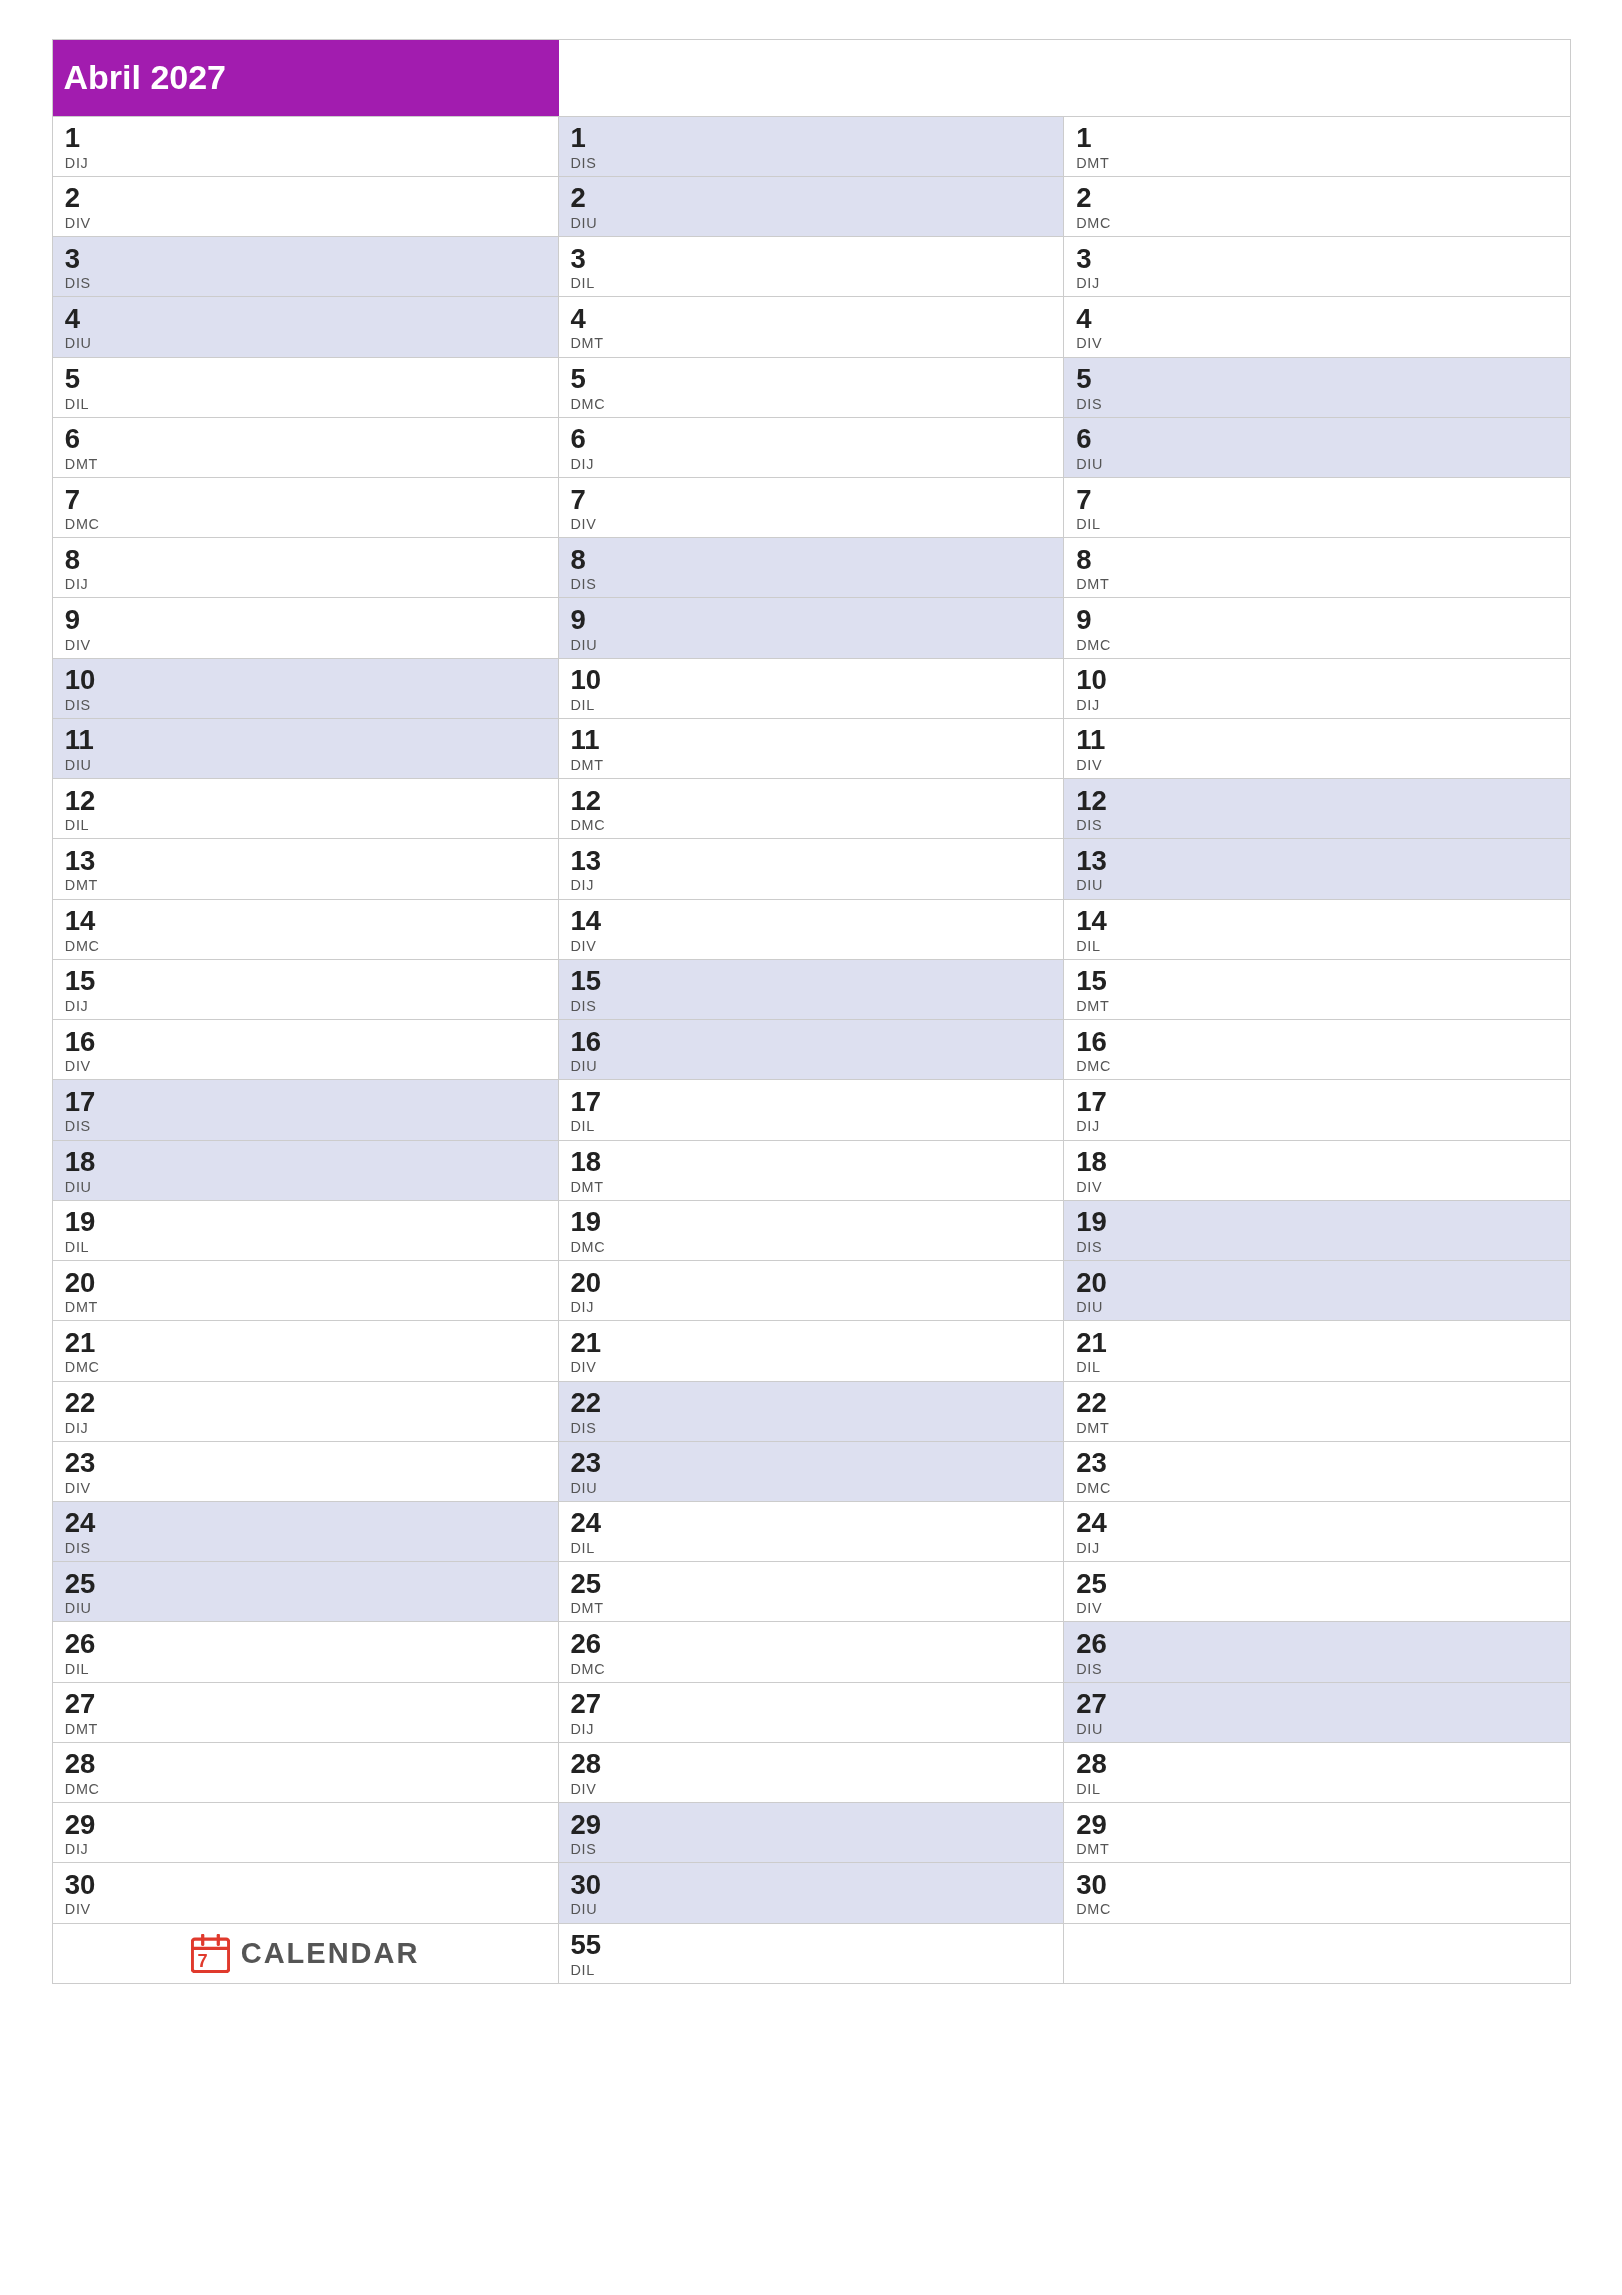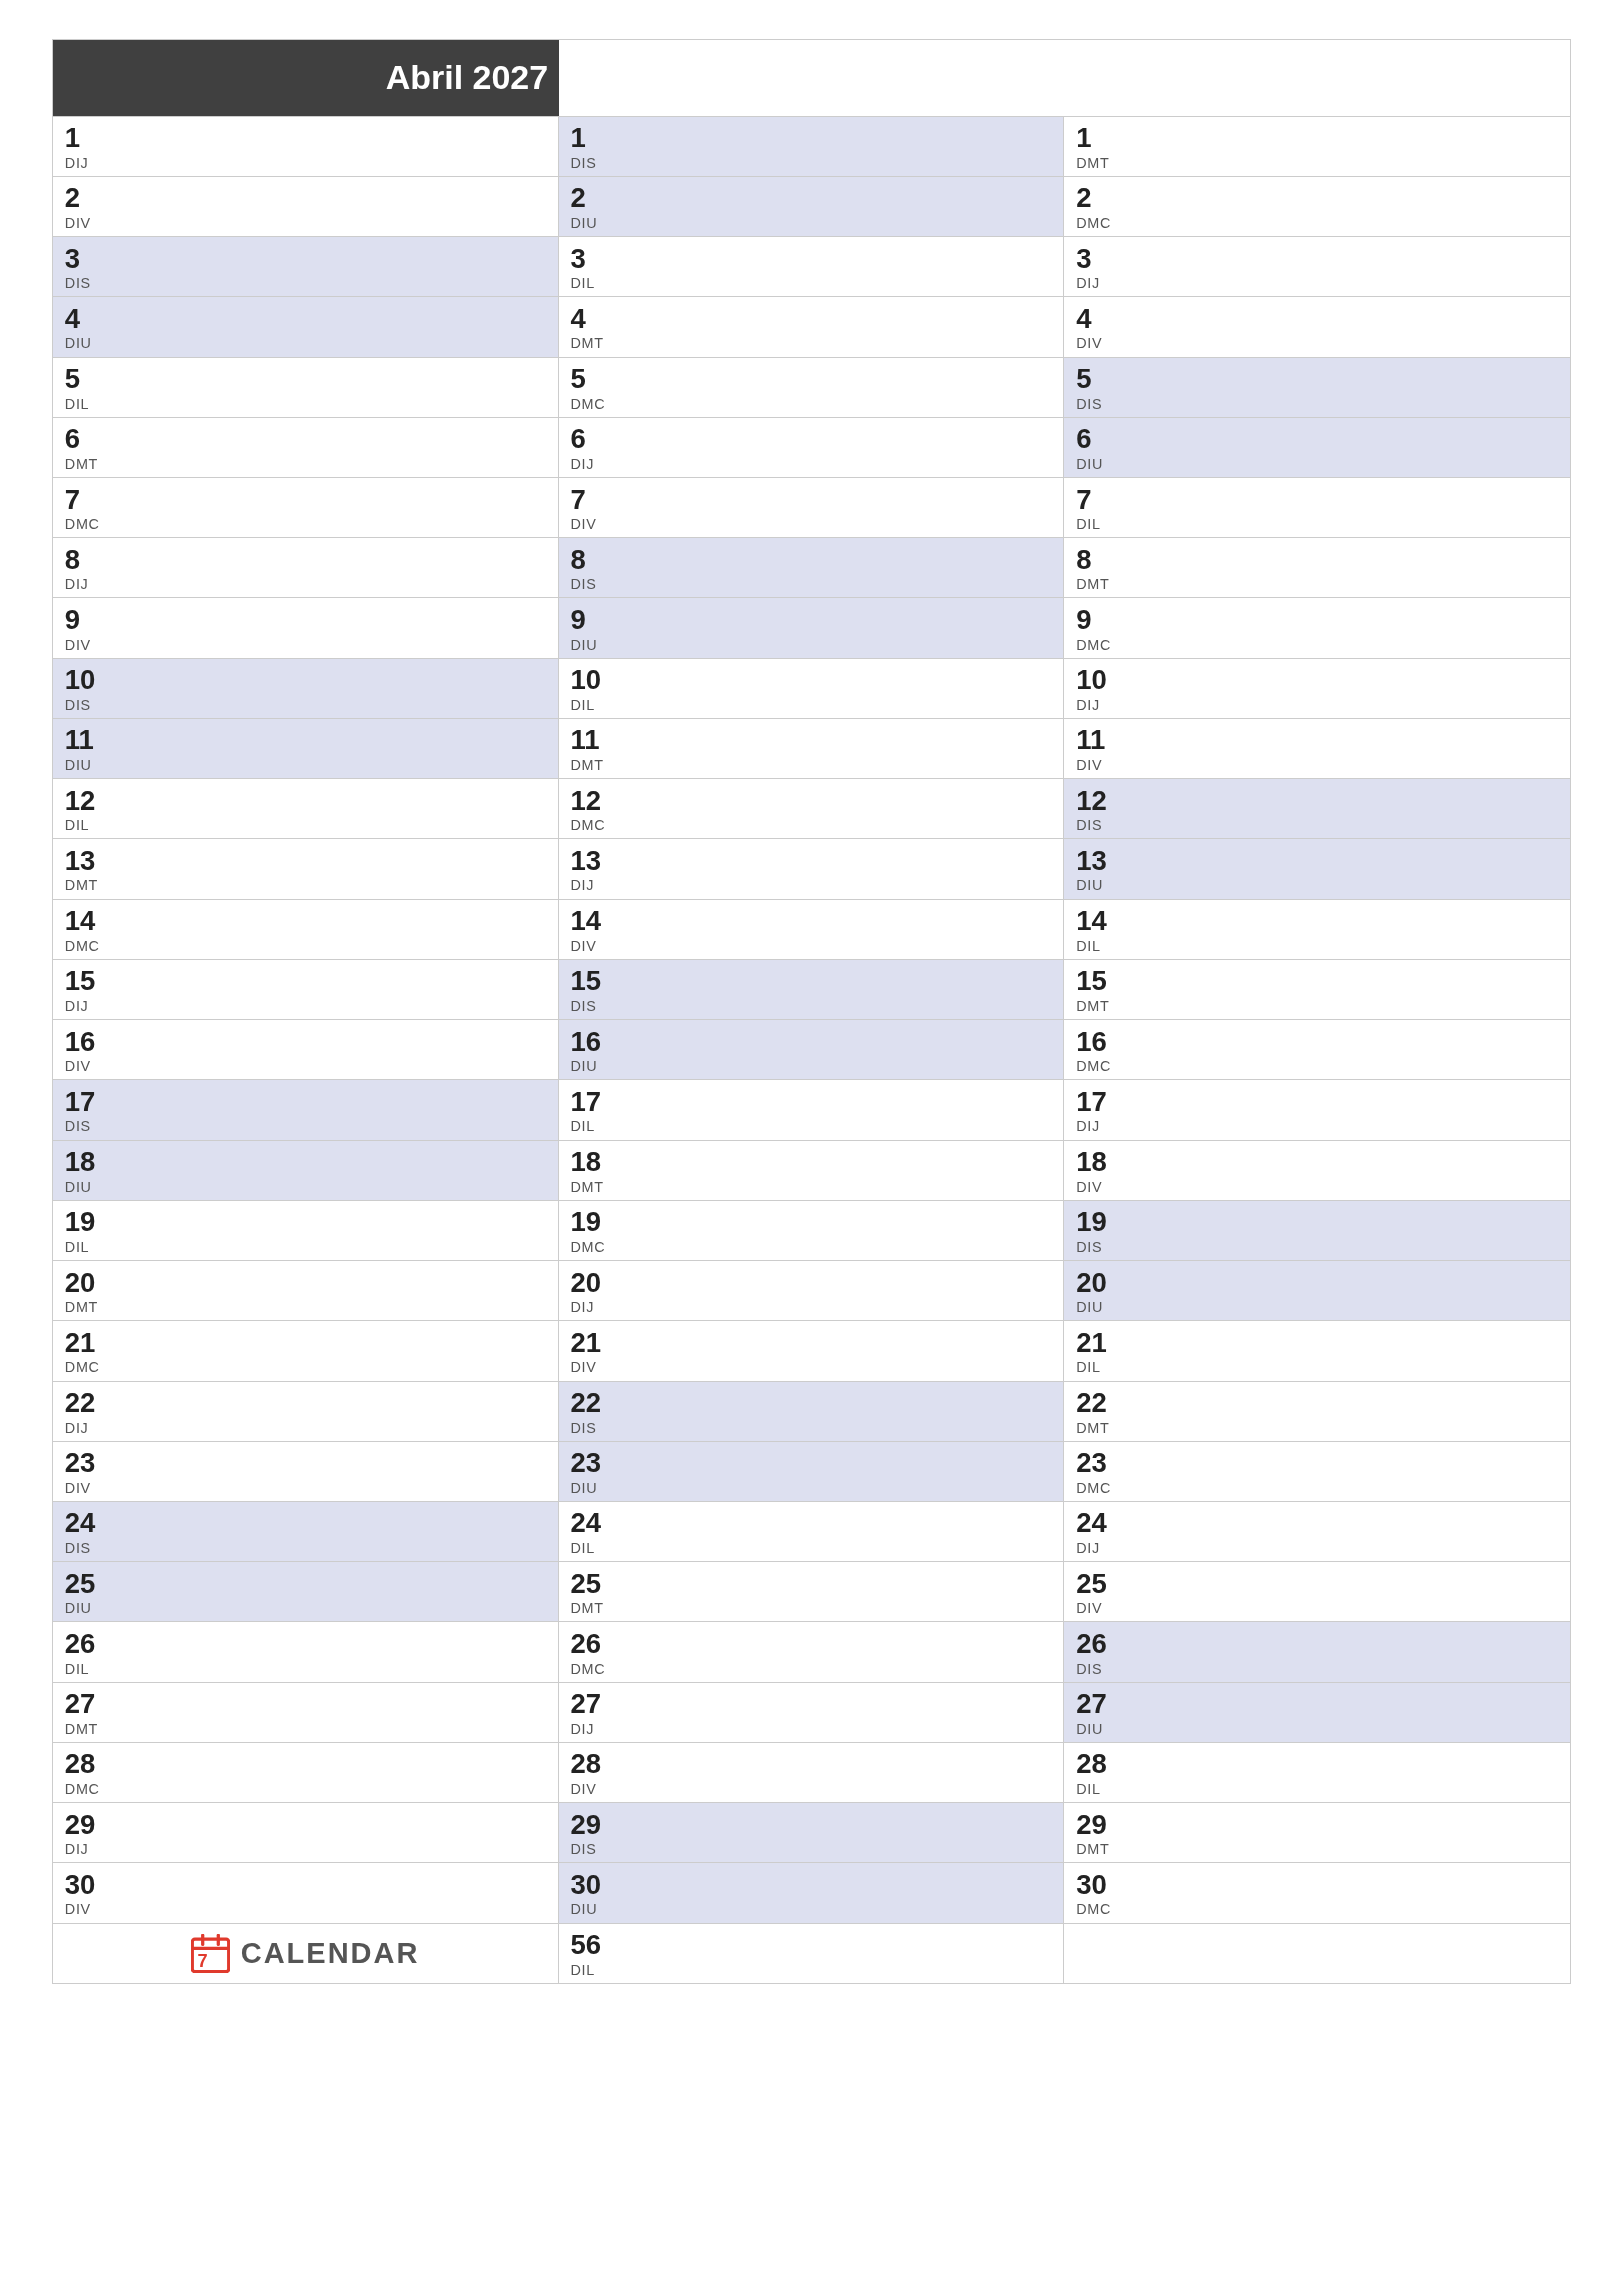--- a/index.html
+++ b/index.html
@@ -12,23 +12,23 @@
     }
     .calendar-container {
       width: 100%;
       border: 1.3px solid #ccc;
     }
     .header-row {
       display: grid;
       grid-template-columns: 1fr 1fr 1fr;
     }
     .month-header {
-      background: #404040;
+      background: #a21caf;
       color: #fff;
-      text-align: right;
+      text-align: left;
       font-size: 34px;
       font-weight: bold;
       padding: 18.3px 10.5px;
       border-right: 1.3px solid #4a5ab0;
     }
     .month-header:last-child {
       border-right: none;
     }
     .days-grid {
       display: grid;
@@ -471,19 +471,19 @@
       <rect x="2" y="8" width="56" height="50" rx="4" fill="none" stroke="#e03a2d" stroke-width="5"></rect>
       <line x1="2" y1="22" x2="58" y2="22" stroke="#e03a2d" stroke-width="5"></line>
       <line x1="18" y1="2" x2="18" y2="16" stroke="#e03a2d" stroke-width="5" stroke-linecap="round"></line>
       <line x1="42" y1="2" x2="42" y2="16" stroke="#e03a2d" stroke-width="5" stroke-linecap="round"></line>
       <text x="10" y="50" font-size="28" font-weight="bold" fill="#e03a2d" font-family="Arial">7</text>
     </svg>
     <span class="brand-text">CALENDAR</span>
   </div>
 </div>
     <div class="footer-cell" id="footer-may-31">
-  <div class="day-number">56</div>
+  <div class="day-number">55</div>
   <div class="day-label">DIL</div>
 </div>
     <div class="footer-cell empty"></div>
   </div>
 </div>
 
 
 </body></html>

